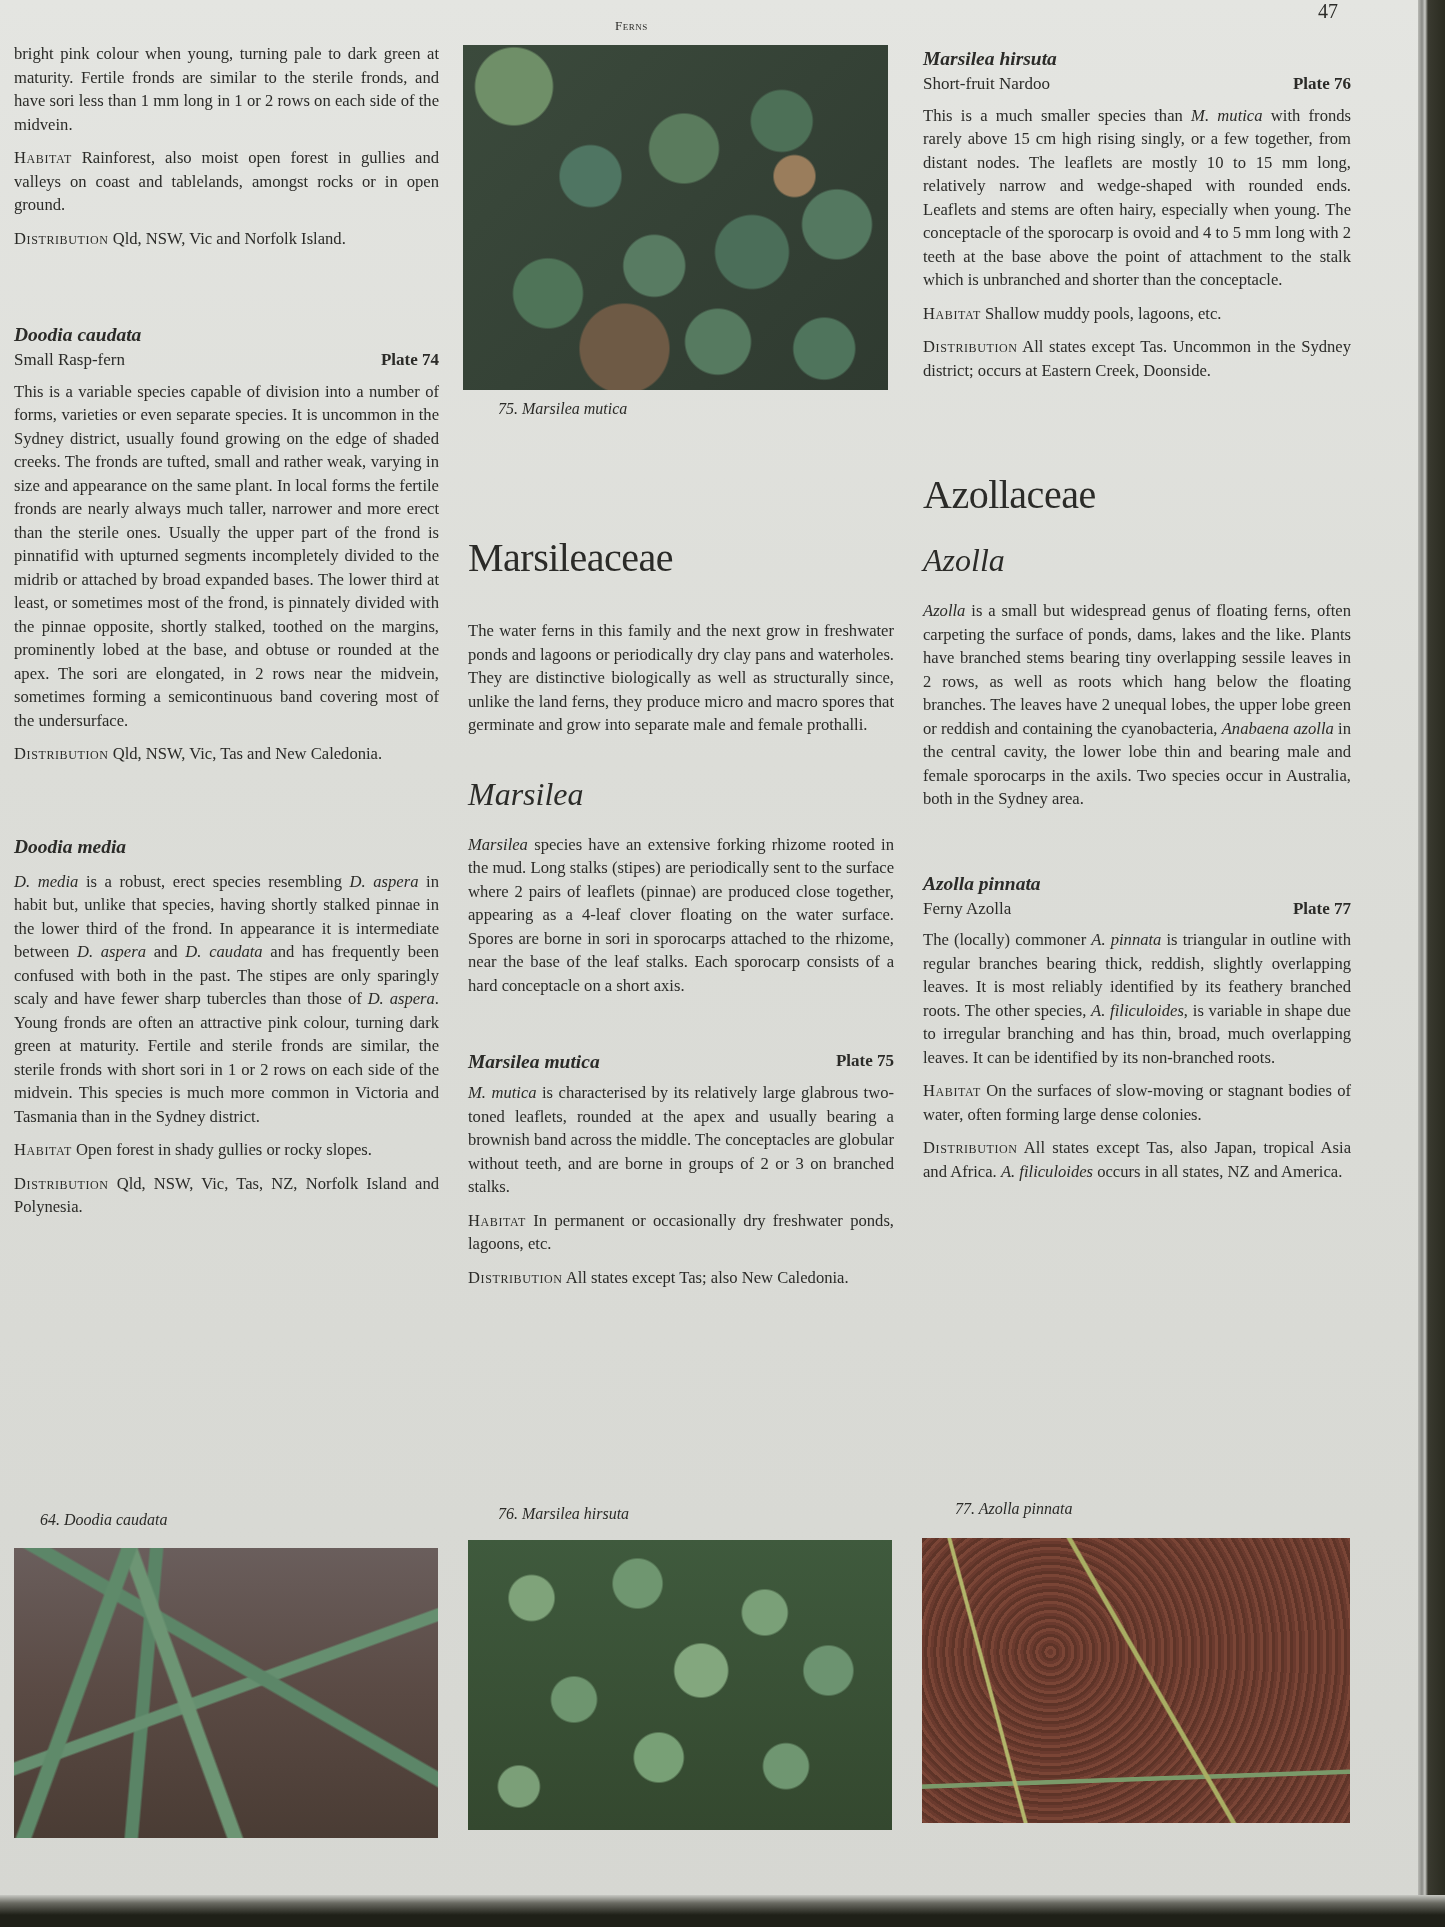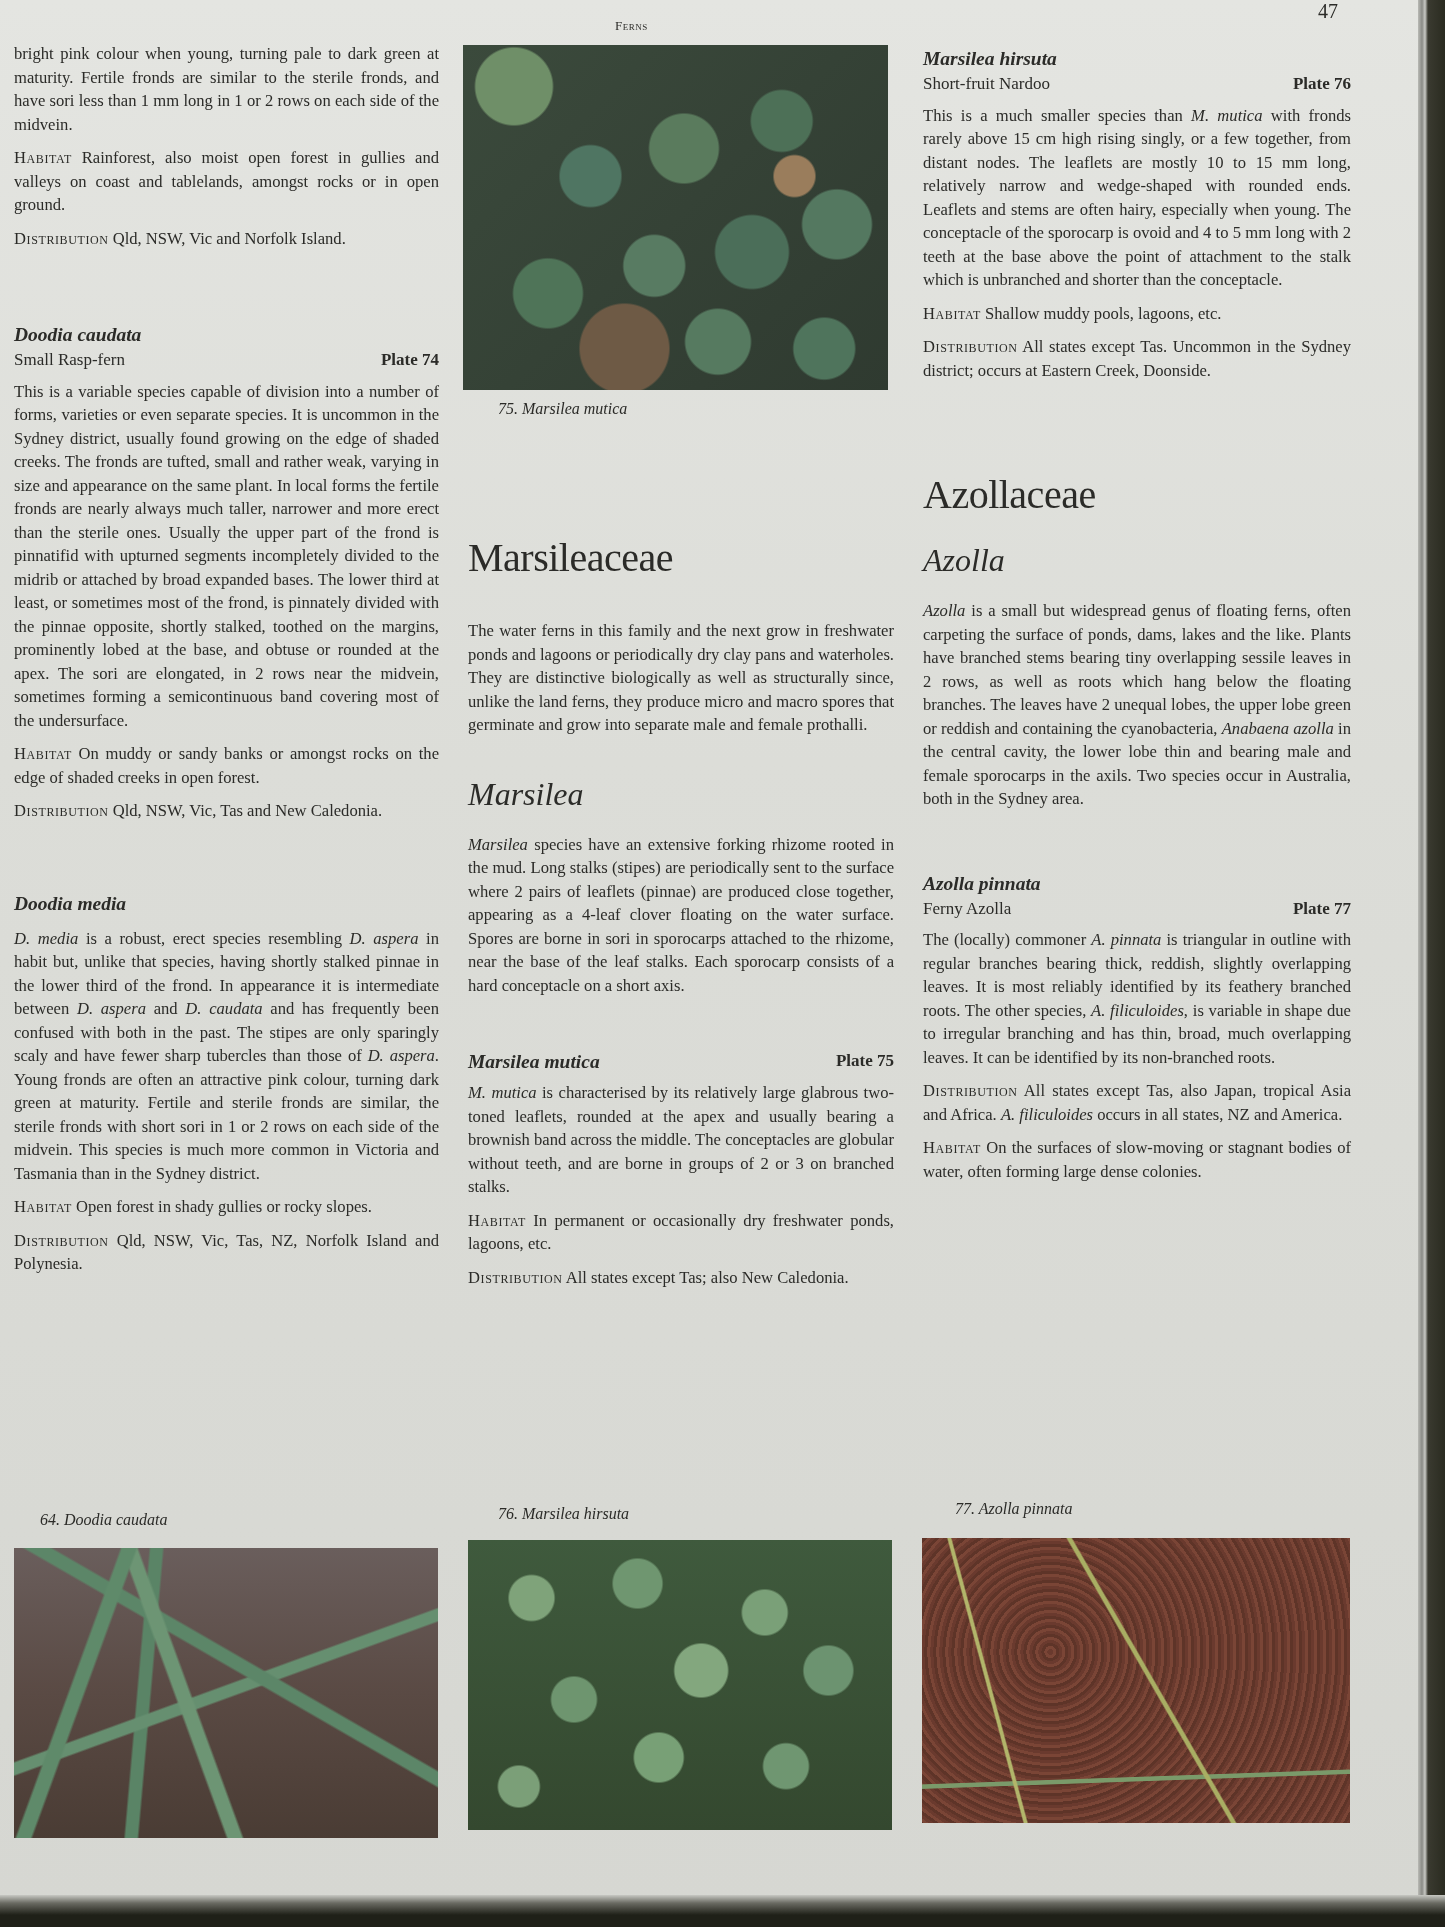--- a/index.html
+++ b/index.html
@@ -119,21 +119,20 @@
 
     <div style="height:62px"></div>
 
     <div>
       <div class="sp-title">Doodia caudata</div>
       <div class="sp-row">
         <span class="sp-common">Small Rasp-fern</span>
         <span class="plate">Plate 74</span>
       </div>
       <p>This is a variable species capable of division into a number of forms, varieties or even separate species. It is uncommon in the Sydney district, usually found growing on the edge of shaded creeks. The fronds are tufted, small and rather weak, varying in size and appearance on the same plant. In local forms the fertile fronds are nearly always much taller, narrower and more erect than the sterile ones. Usually the upper part of the frond is pinnatifid with upturned segments incompletely divided to the midrib or attached by broad expanded bases. The lower third at least, or sometimes most of the frond, is pinnately divided with the pinnae opposite, shortly stalked, toothed on the margins, prominently lobed at the base, and obtuse or rounded at the apex. The sori are elongated, in 2 rows near the midvein, sometimes forming a semicontinuous band covering most of the undersurface.</p>
-      <p><span class="sp">Habitat</span> <span>On muddy or sandy banks or amongst rocks on the edge of shaded creeks in open forest.</span></p>
       <p><span class="sp">Distribution</span> <span>Qld, NSW, Vic, Tas and New Caledonia.</span></p>
     </div>
 
     <div style="height:58px"></div>
 
     <div>
       <div class="sp-title" style="margin-bottom:10px">Doodia media</div>
       <p><em>D. media</em><span> is a robust, erect species resembling </span><em>D. aspera</em><span> in habit but, unlike that species, having shortly stalked pinnae in the lower third of the frond. In appearance it is intermediate between </span><em>D. aspera</em><span> and </span><em>D. caudata</em><span> and has frequently been confused with both in the past. The stipes are only sparingly scaly and have fewer sharp tubercles than those of </span><em>D. aspera</em><span>. Young fronds are often an attractive pink colour, turning dark green at maturity. Fertile and sterile fronds are similar, the sterile fronds with short sori in 1 or 2 rows on each side of the midvein. This species is much more common in Victoria and Tasmania than in the Sydney district.</span></p>
       <p><span class="sp">Habitat</span> <span>Open forest in shady gullies or rocky slopes.</span></p>
       <p><span class="sp">Distribution</span> <span>Qld, NSW, Vic, Tas, NZ, Norfolk Island and Polynesia.</span></p>
@@ -179,22 +178,22 @@
     <p><em>Azolla</em><span> is a small but widespread genus of floating ferns, often carpeting the surface of ponds, dams, lakes and the like. Plants have branched stems bearing tiny overlapping sessile leaves in 2 rows, as well as roots which hang below the floating branches. The leaves have 2 unequal lobes, the upper lobe green or reddish and containing the cyanobacteria, </span><em>Anabaena azolla</em><span> in the central cavity, the lower lobe thin and bearing male and female sporocarps in the axils. Two species occur in Australia, both in the Sydney area.</span></p>
 
     <div style="height:50px"></div>
     <div>
       <div class="sp-title">Azolla pinnata</div>
       <div class="sp-row">
         <span class="sp-common">Ferny Azolla</span>
         <span class="plate">Plate 77</span>
       </div>
       <p><span>The (locally) commoner </span><em>A. pinnata</em><span> is triangular in outline with regular branches bearing thick, reddish, slightly overlapping leaves. It is most reliably identified by its feathery branched roots. The other species, </span><em>A. filiculoides</em><span>, is variable in shape due to irregular branching and has thin, broad, much overlapping leaves. It can be identified by its non-branched roots.</span></p>
+      <p><span class="sp">Habitat</span> <span>On the surfaces of slow-moving or stagnant bodies of water, often forming large dense colonies.</span></p>
       <p><span class="sp">Distribution</span> <span>All states except Tas, also Japan, tropical Asia and Africa. </span><em>A. filiculoides</em><span> occurs in all states, NZ and America.</span></p>
-      <p><span class="sp">Habitat</span> <span>On the surfaces of slow-moving or stagnant bodies of water, often forming large dense colonies.</span></p>
     </div>
   </div>
 
   <div class="caption cap-doodia">64. Doodia caudata</div>
   <div class="photo ph-doodia"></div>
 
   <div class="caption cap-hirsuta">76. Marsilea hirsuta</div>
   <div class="photo ph-hirsuta"></div>
 
   <div class="caption cap-azolla">77. Azolla pinnata</div>

